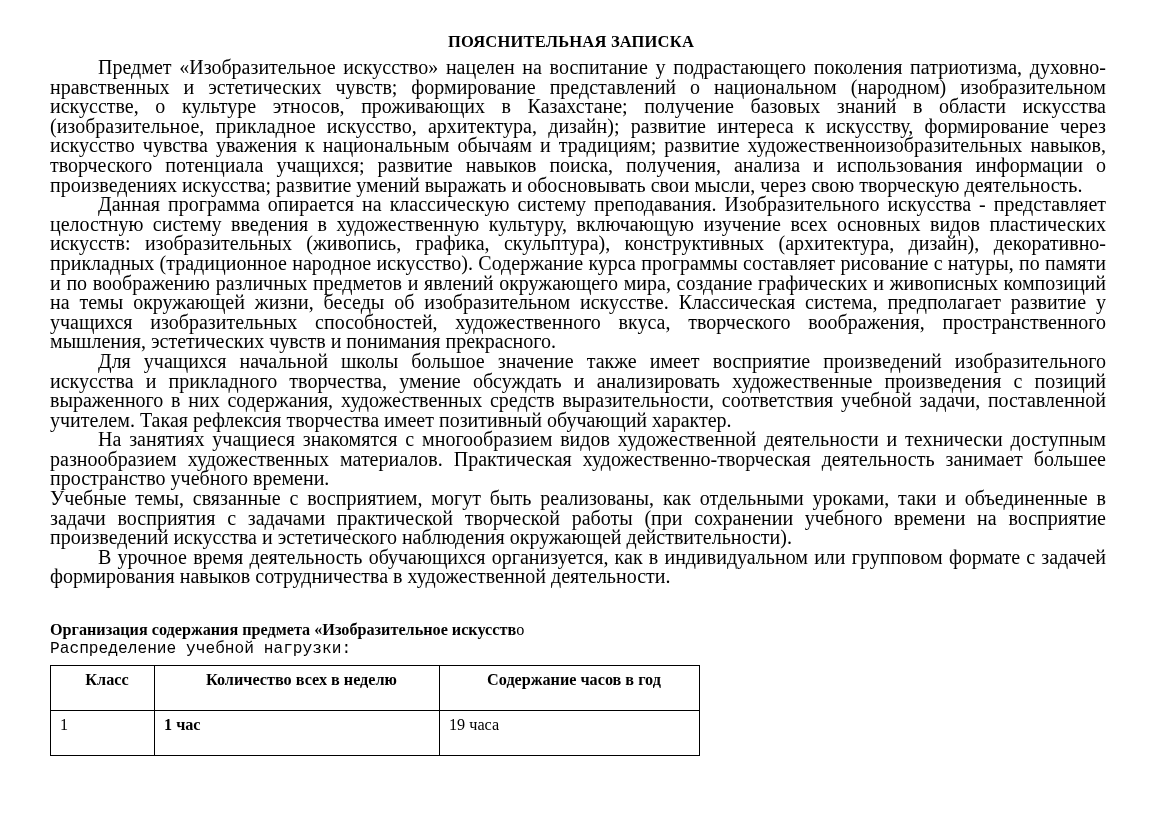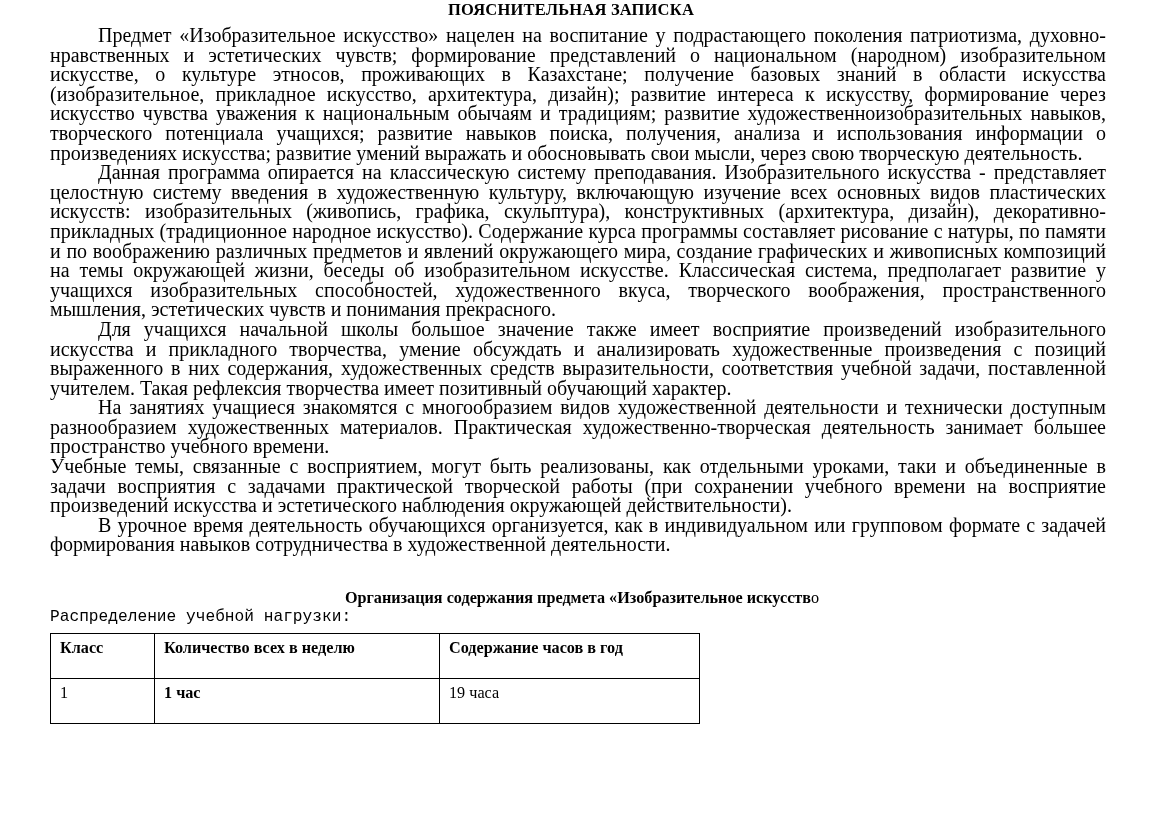--- a/index.html
+++ b/index.html
@@ -14,21 +14,21 @@
     font-family: "Liberation Serif", "DejaVu Serif", serif;
     color: #000000;
     overflow: hidden;
   }
   .page {
     position: relative;
     width: 1140px;
     height: 827px;
     background: #ffffff;
     box-sizing: border-box;
-    padding: 0 18px 0 50px;
+    padding: 32px 18px 0 50px;
   }
   .doc-title {
     text-align: center;
     font-weight: bold;
     font-size: 16.5px;
     letter-spacing: 0.2px;
     margin: 0 0 6px 0;
     padding-right: 30px;
   }
   .para {
@@ -40,21 +40,21 @@
     padding-right: 16px;
     hyphens: none;
   }
   .para.indented {
     text-indent: 48px;
   }
   .para.flush {
     text-indent: 0;
   }
   .section-heading {
-    text-align: center;
+    text-align: left;
     font-size: 16.2px;
     margin: 0;
     padding-right: 8px;
   }
   .section-heading .bold-part {
     font-weight: bold;
   }
   .section-heading .tail-part {
     font-weight: normal;
   }
@@ -78,20 +78,21 @@
     font-size: 16.2px;
     line-height: 19px;
     padding: 5px 0 5px 9px;
     height: 34px;
   }
   table.load-table td.col-class   { width: 94px; }
   table.load-table td.col-week    { width: 275px; font-weight: bold; }
   table.load-table td.col-year    { width: 250px; }
   table.load-table tr.head-row td {
     font-weight: bold;
+    text-align: center;
   }
 </style>
 </head>
 <body>
 
 <div class="page">
 
   <h1 class="doc-title">ПОЯСНИТЕЛЬНАЯ ЗАПИСКА</h1>
 
   <p class="para indented">Предмет «Изобразительное искусство» нацелен на воспитание у подрастающего поколения патриотизма, духовно-нравственных и эстетических чувств; формирование представлений о национальном (народном) изобразительном искусстве, о культуре этносов, проживающих в Казахстане; получение базовых знаний в области искусства (изобразительное, прикладное искусство, архитектура, дизайн); развитие интереса к искусству, формирование через искусство чувства уважения к национальным обычаям и традициям; развитие художественноизобразительных навыков, творческого потенциала учащихся; развитие навыков поиска, получения, анализа и использования информации о произведениях искусства; развитие умений выражать и обосновывать свои мысли, через свою творческую деятельность.</p>

